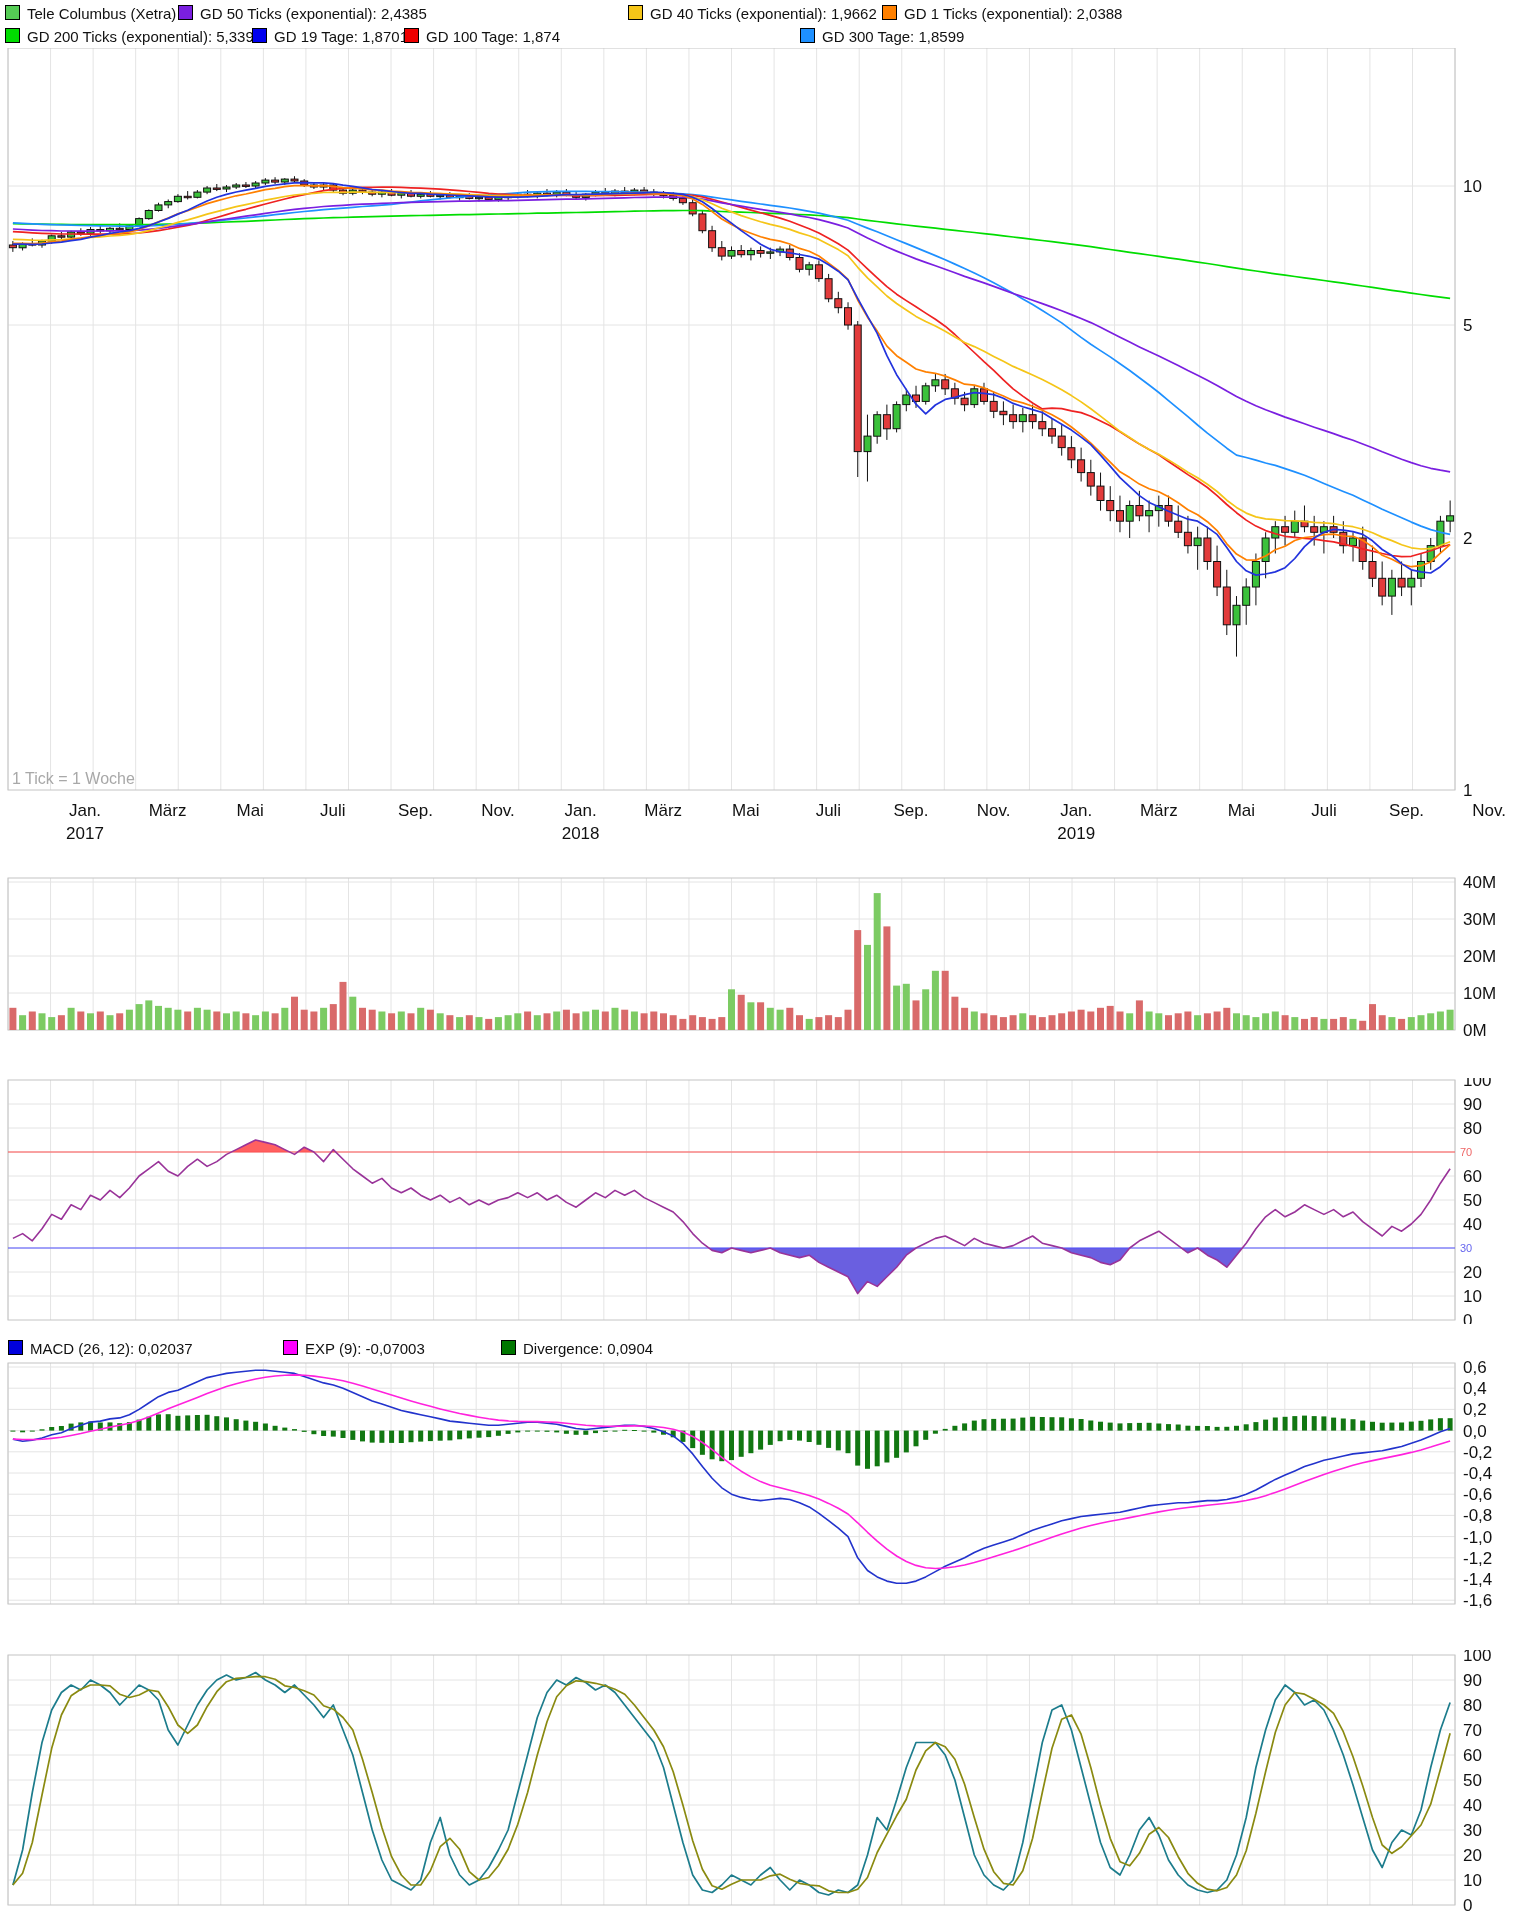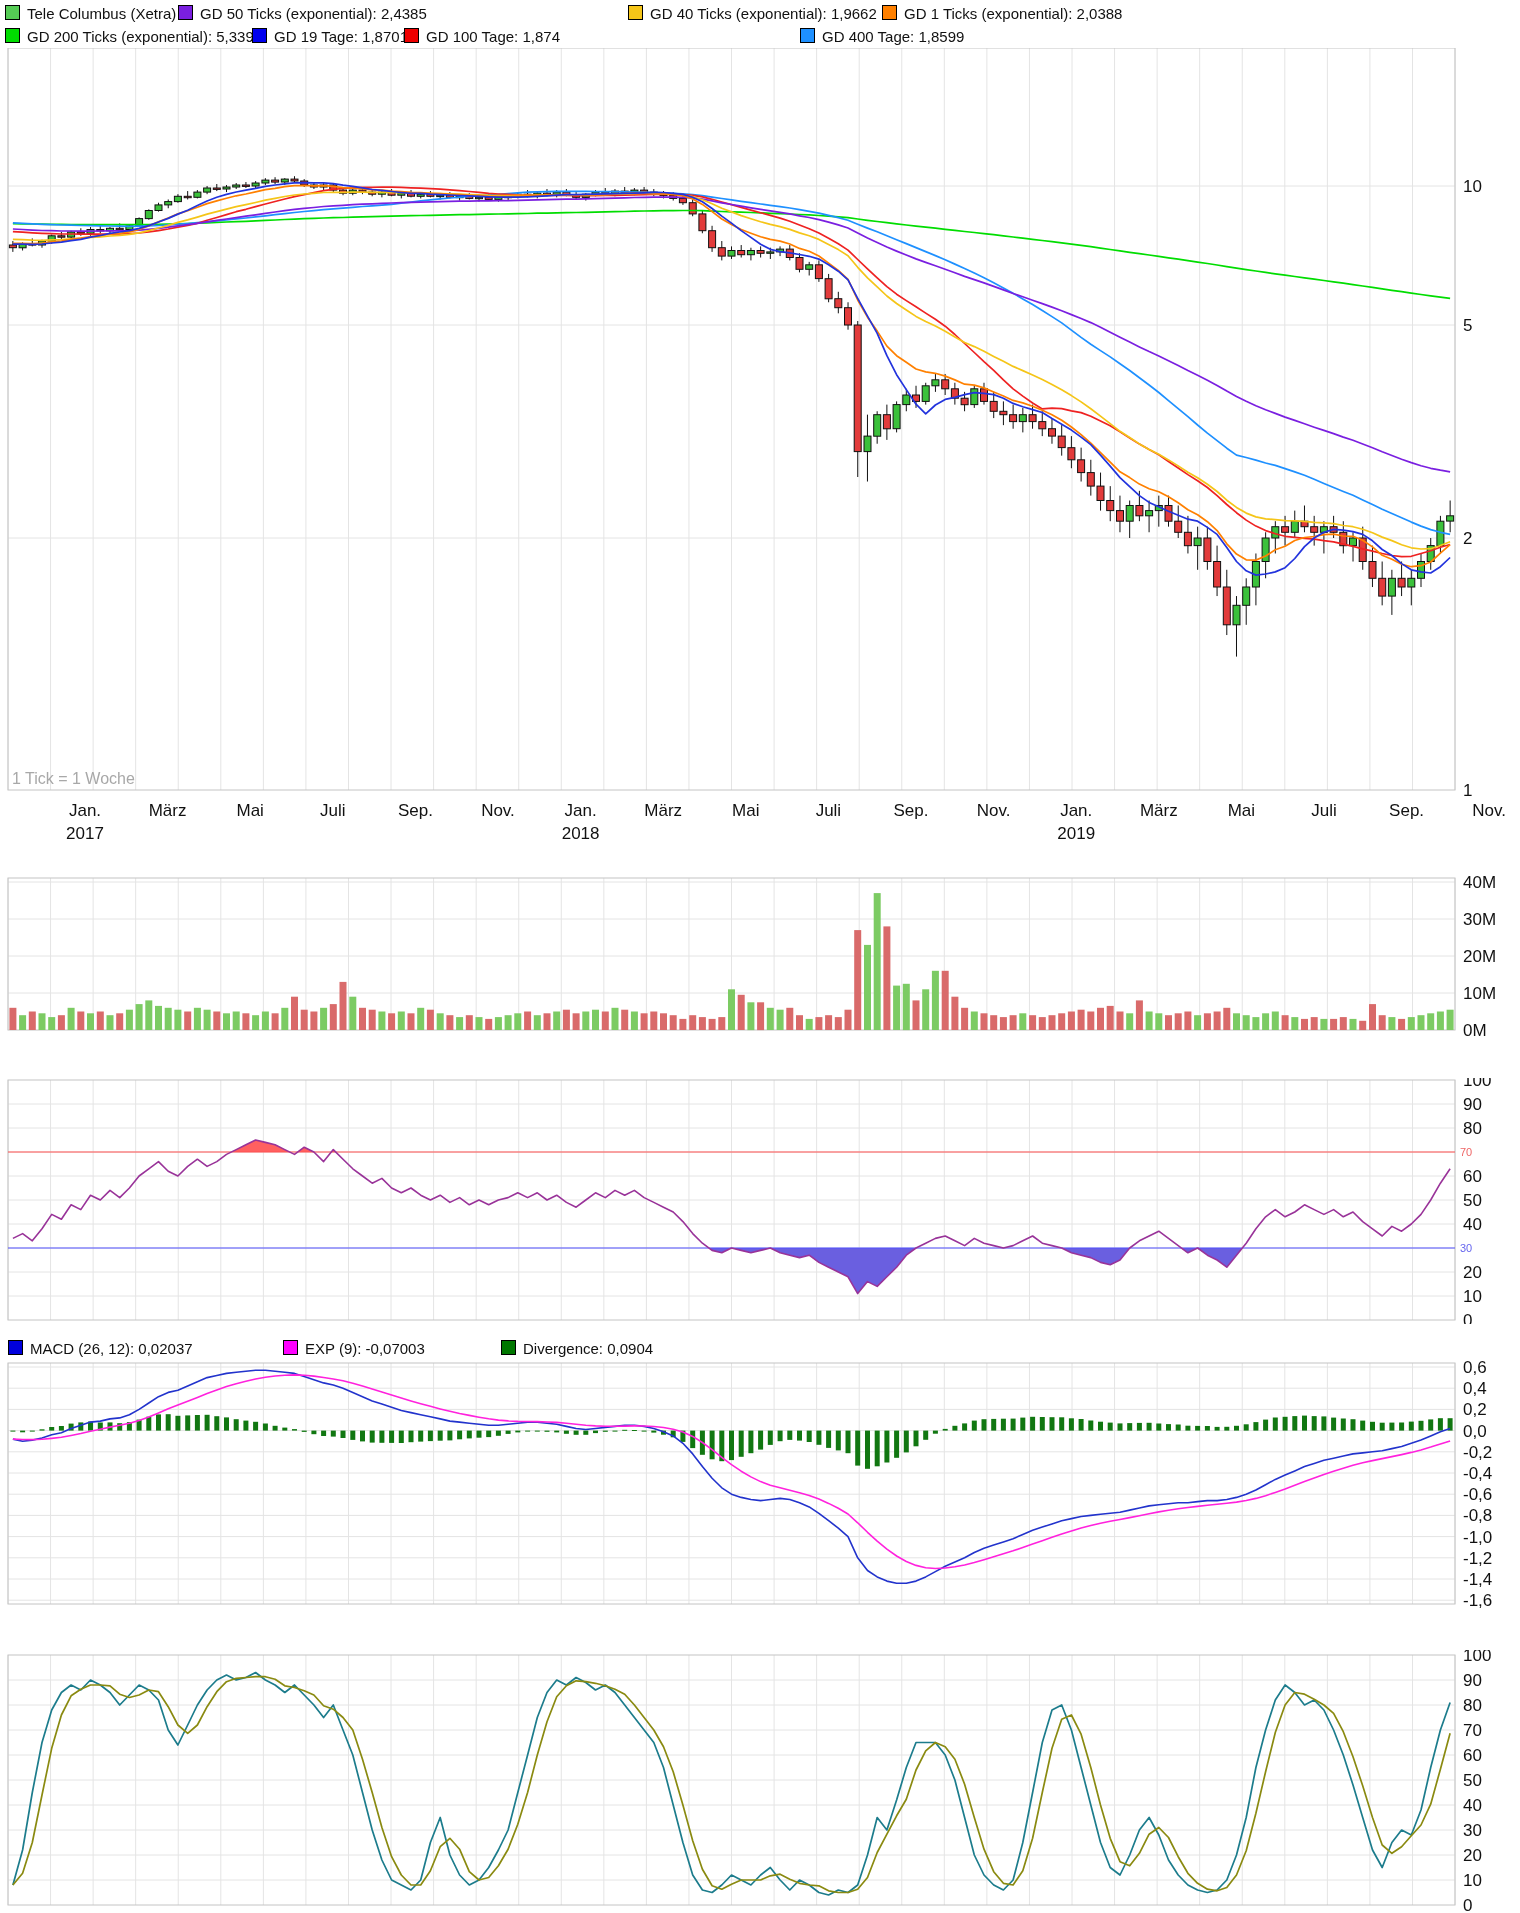--- a/index.html
+++ b/index.html
@@ -42,21 +42,21 @@
     <span class="legend-item" style="left:252px">
         <i class="sw" style="background: rgb(0, 0, 238);"></i>
         <span>GD 19 Tage: 1,8701</span>
       </span>
     <span class="legend-item" style="left:404px">
         <i class="sw" style="background: rgb(238, 0, 0);"></i>
         <span>GD 100 Tage: 1,874</span>
       </span>
     <span class="legend-item" style="left:800px">
         <i class="sw" style="background: rgb(30, 144, 255);"></i>
-        <span>GD 400 Tage: 1,8599</span>
+        <span>GD 300 Tage: 1,8599</span>
       </span>
   </div>
 
   <svg id="svg-price" width="1520" height="800" style="top:48px">
       <line x1="8" y1="0" x2="8" y2="742" stroke="#e4e4e4" stroke-width="1"></line>
       <line x1="50.56" y1="0" x2="50.56" y2="742" stroke="#e4e4e4" stroke-width="1"></line>
       <line x1="93.12" y1="0" x2="93.12" y2="742" stroke="#e4e4e4" stroke-width="1"></line>
       <line x1="135.68" y1="0" x2="135.68" y2="742" stroke="#e4e4e4" stroke-width="1"></line>
       <line x1="178.24" y1="0" x2="178.24" y2="742" stroke="#e4e4e4" stroke-width="1"></line>
       <line x1="220.8" y1="0" x2="220.8" y2="742" stroke="#e4e4e4" stroke-width="1"></line>

